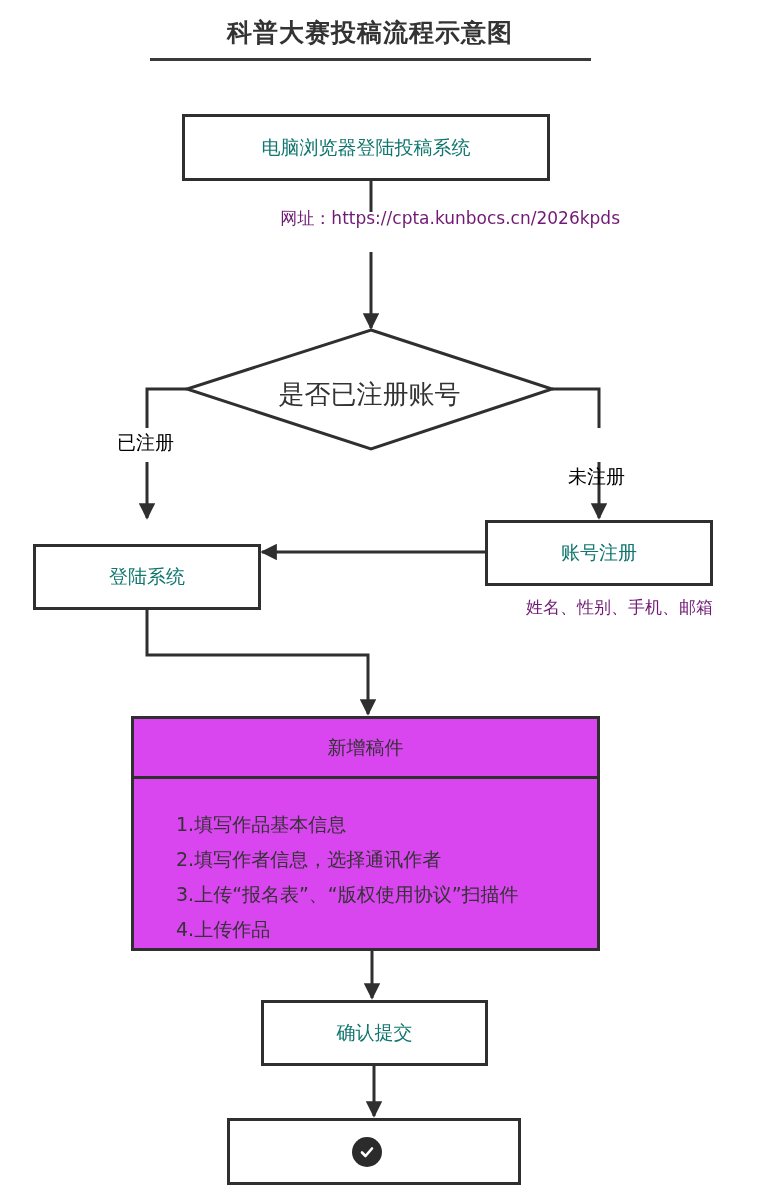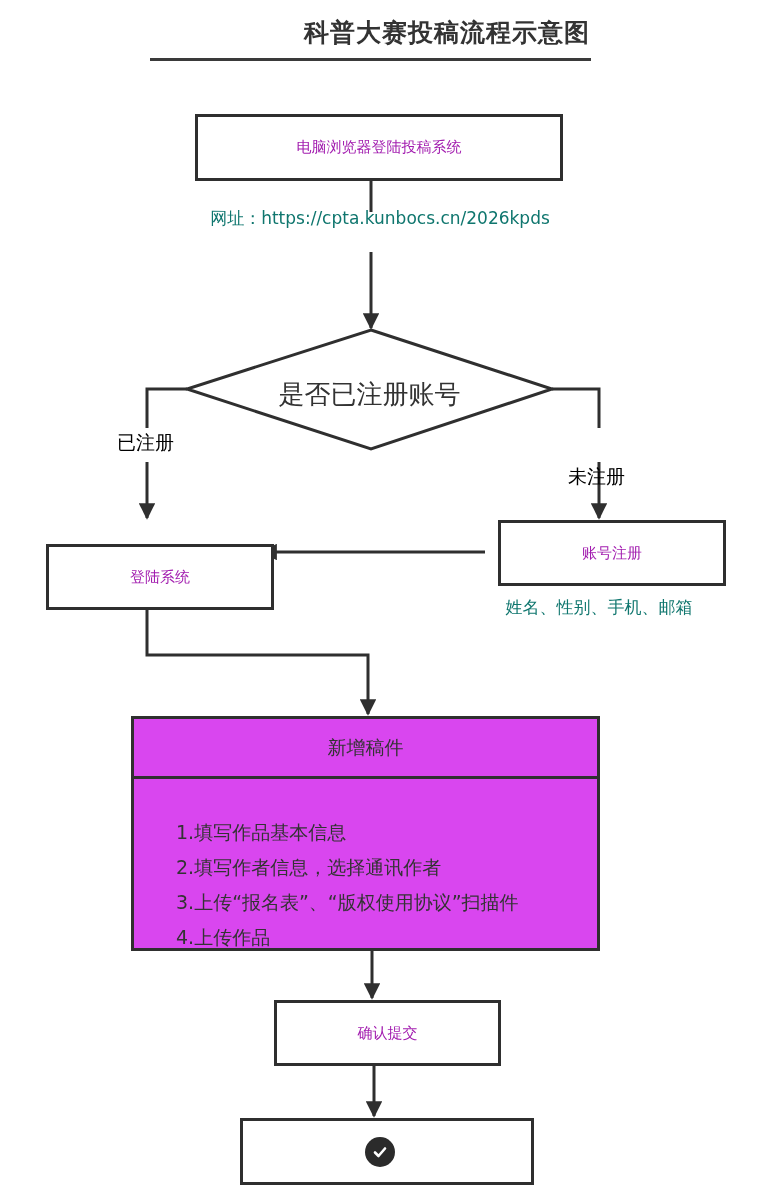--- a/index.html
+++ b/index.html
@@ -1,31 +1,31 @@
 <!DOCTYPE html>
 <html><head>
   <meta charset="utf-8">
   <style>
     html, body { margin: 0; padding: 0; background: #ffffff; }
     body { width: 771px; height: 1197px; position: relative; overflow: hidden;
            font-family: "DejaVu Sans", "Liberation Sans", sans-serif; color: #333333; }
     .abs { position: absolute; }
-    #title { left: 150px; width: 440px; top: 16px; text-align: right; font-size: 25px;
+    #title { left: 150px; width: 440px; top: 16px; text-align: center; font-size: 25px;
              font-weight: bold; color: #333333; letter-spacing: 1px; }
     #title-rule { left: 150px; top: 58px; width: 441px; height: 3px; background: #3a3a3a; }
     svg#wires { position: absolute; left: 0; top: 0; }
     .box { position: absolute; box-sizing: border-box; border: 3px solid #2f2f2f; background: #fff;
-           display: flex; align-items: center; justify-content: center; font-size: 15px; color: #a21caf; margin-left: 13px; }
-    .note { position: absolute; text-align: center; color: #0f766e; font-size: 17px; line-height: 23px; }
+           display: flex; align-items: center; justify-content: center; font-size: 19px; color: #0f766e; }
+    .note { position: absolute; text-align: right; color: #701a75; font-size: 17px; line-height: 23px; }
     .label { position: absolute; font-size: 19px; color: #000000; }
     #new-box { left: 131px; top: 716px; width: 469px; height: 235px; border: 3px solid #2f2f2f;
                position: absolute; box-sizing: border-box; background: #d946ef; }
     #new-header { height: 57px; border-bottom: 3px solid #2f2f2f; display: flex; align-items: center;
                   justify-content: center; font-size: 19px; }
-    #new-steps { padding: 36px 0 0 42px; font-size: 19px; line-height: 35px; color: #333; }
+    #new-steps { padding: 28px 0 0 42px; font-size: 19px; line-height: 35px; color: #333; }
     .step { white-space: nowrap; }
     #done-box .check { width: 30px; height: 30px; border-radius: 50%; background: #2b2b2b;
                        display: inline-flex; align-items: center; justify-content: center; margin-right: 14px; }
     #done-box .check svg { display: block; }
     #diamond-text { position: absolute; left: 187px; width: 365px; top: 377px; text-align: center; font-size: 26px; }
   </style>
 </head>
 <body>
 
 <div id="title" class="abs">科普大赛投稿流程示意图</div>

